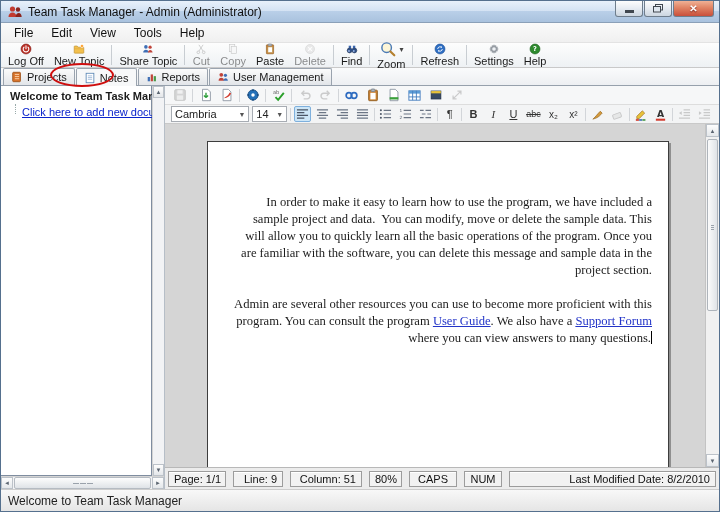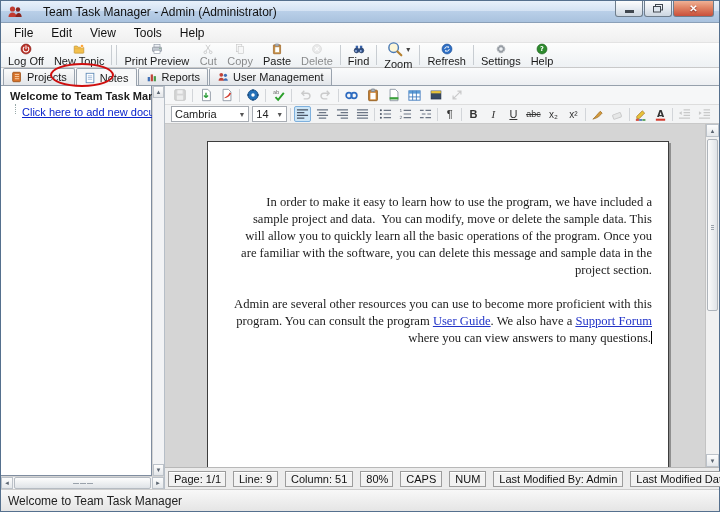--- a/index.html
+++ b/index.html
@@ -3,21 +3,21 @@
 <meta charset="utf-8">
 <style>
   * { box-sizing: border-box; margin: 0; padding: 0; }
   html,body { width:720px; height:512px; overflow:hidden; }
   body { font-family:"Liberation Sans", sans-serif; font-size:11px; color:#1a1a1a; background:#fff; position:relative; }
   .window { position:absolute; inset:0; border:1px solid #55708e; background:#f0f0f0; }
 
   
   .titlebar { position:absolute; left:0; top:0; right:0; height:22px;
     background:linear-gradient(180deg,#e8f1fb 0%,#d3e2f3 48%,#b9cfe8 50%,#a9c2de 100%);
-    display:flex; align-items:center; gap:20px; padding:0 6px; border-bottom:1px solid #8ba0b8; }
+    display:flex; align-items:center; gap:5px; padding:0 6px; border-bottom:1px solid #8ba0b8; }
   .titlebar .title { font-size:12px; color:#111; }
   .winbtns { position:absolute; right:5px; top:0; display:flex; gap:1px; }
   .winbtn { width:28px; height:16px; border:1px solid #6e7d8c; border-top:none; border-radius:0 0 3px 3px;
     background:linear-gradient(#fdfdfd,#e8edf3 45%,#ccd6e0); display:flex; align-items:center; justify-content:center; }
   .winbtn.close { width:41px; background:linear-gradient(#f0b195,#e08364 45%,#c94f3b); }
   .glyph-min { width:9px; height:3px; background:#40474f; margin-top:6px; }
   .glyph-close { color:#fff; font-weight:bold; font-size:10px; text-shadow:0 1px 1px #7c241a; }
 
   
   .menubar { position:absolute; left:0; top:22px; right:0; height:20px; background:linear-gradient(#fafafa,#f0f0f0);
@@ -159,30 +159,30 @@
     </div>
     <div class="tb-btn">
       <svg width="18" height="18" viewBox="0 0 20 20">
           <path d="M2 6c0-.6.4-1 1-1h4l1.5 2H17c.6 0 1 .4 1 1v8c0 .6-.4 1-1 1H3c-.6 0-1-.4-1-1z" fill="#f2c04e" stroke="#b98a28"></path>
           <path d="M2 9.5h16" stroke="#e2a93a"></path>
           <circle cx="15" cy="5" r="2.6" fill="#ff9a1f" stroke="#fff"></circle>
         </svg>
       <span class="tb-label">New Topic</span>
     </div>
     <div class="tb-sep"></div>
+    <div class="tb-btn">
+      <svg width="18" height="18" viewBox="0 0 20 20">
+          <circle cx="6.5" cy="6.5" r="3" fill="#3f6fb5"></circle>
+          <path d="M2 16c0-3 2-4.6 4.5-4.6S11 13 11 16z" fill="#3f6fb5"></path>
+          <circle cx="13.5" cy="7" r="2.7" fill="#c0443a"></circle>
+          <path d="M9.8 16c.3-2.7 1.9-4.2 3.9-4.2 2.1 0 3.6 1.5 3.9 4.2z" fill="#c0443a"></path>
+        </svg>
+      <span class="tb-label">Share Topic</span>
+    </div>
     <div class="tb-sep"></div>
-    <div class="tb-btn">
-      <svg width="18" height="18" viewBox="0 0 20 20">
-          <rect x="5" y="2.5" width="10" height="4.5" fill="#eef2f6" stroke="#8a93a0"></rect>
-          <rect x="2.5" y="7" width="15" height="7" rx="1" fill="#c3cad2" stroke="#7c8590"></rect>
-          <rect x="5" y="12" width="10" height="5.5" fill="#fff" stroke="#8a93a0"></rect>
-          <circle cx="15" cy="9" r=".9" fill="#5a9a5a"></circle>
-        </svg>
-      <span class="tb-label">Print Preview</span>
-    </div>
     <div class="tb-btn disabled">
       <svg width="18" height="18" viewBox="0 0 20 20">
           <path d="M6.5 3l7 10.5M13.5 3l-7 10.5" stroke="#8a93a0" stroke-width="1.4" fill="none"></path>
           <circle cx="5.5" cy="15.5" r="2.2" fill="none" stroke="#8a93a0" stroke-width="1.4"></circle>
           <circle cx="14.5" cy="15.5" r="2.2" fill="none" stroke="#8a93a0" stroke-width="1.4"></circle>
         </svg>
       <span class="tb-label">Cut</span>
     </div>
     <div class="tb-btn disabled">
       <svg width="18" height="18" viewBox="0 0 20 20">
@@ -543,21 +543,20 @@
         <div class="sb-btn bottom">▼</div>
       </div>
 
       <div class="estatus">
         <span class="sbox" style="width:58px">Page: 1/1</span>
         <span class="sbox" style="width:50px">Line: 9</span>
         <span class="sbox" style="width:72px">Column: 51</span>
         <span class="sbox" style="width:33px">80%</span>
         <span class="sbox" style="width:48px;text-align:center">CAPS</span>
         <span class="sbox" style="width:38px;text-align:center">NUM</span>
-        <span class="sbox" style="width:146px">Last Modified By: Admin</span>
         <span class="sbox" style="flex:1">Last Modified Date: 8/2/2010</span>
       </div>
     </div>
   </div>
 
   <div class="statusbar">
     <span>Welcome to Team Task Manager</span>
   </div>
 </div>
 

